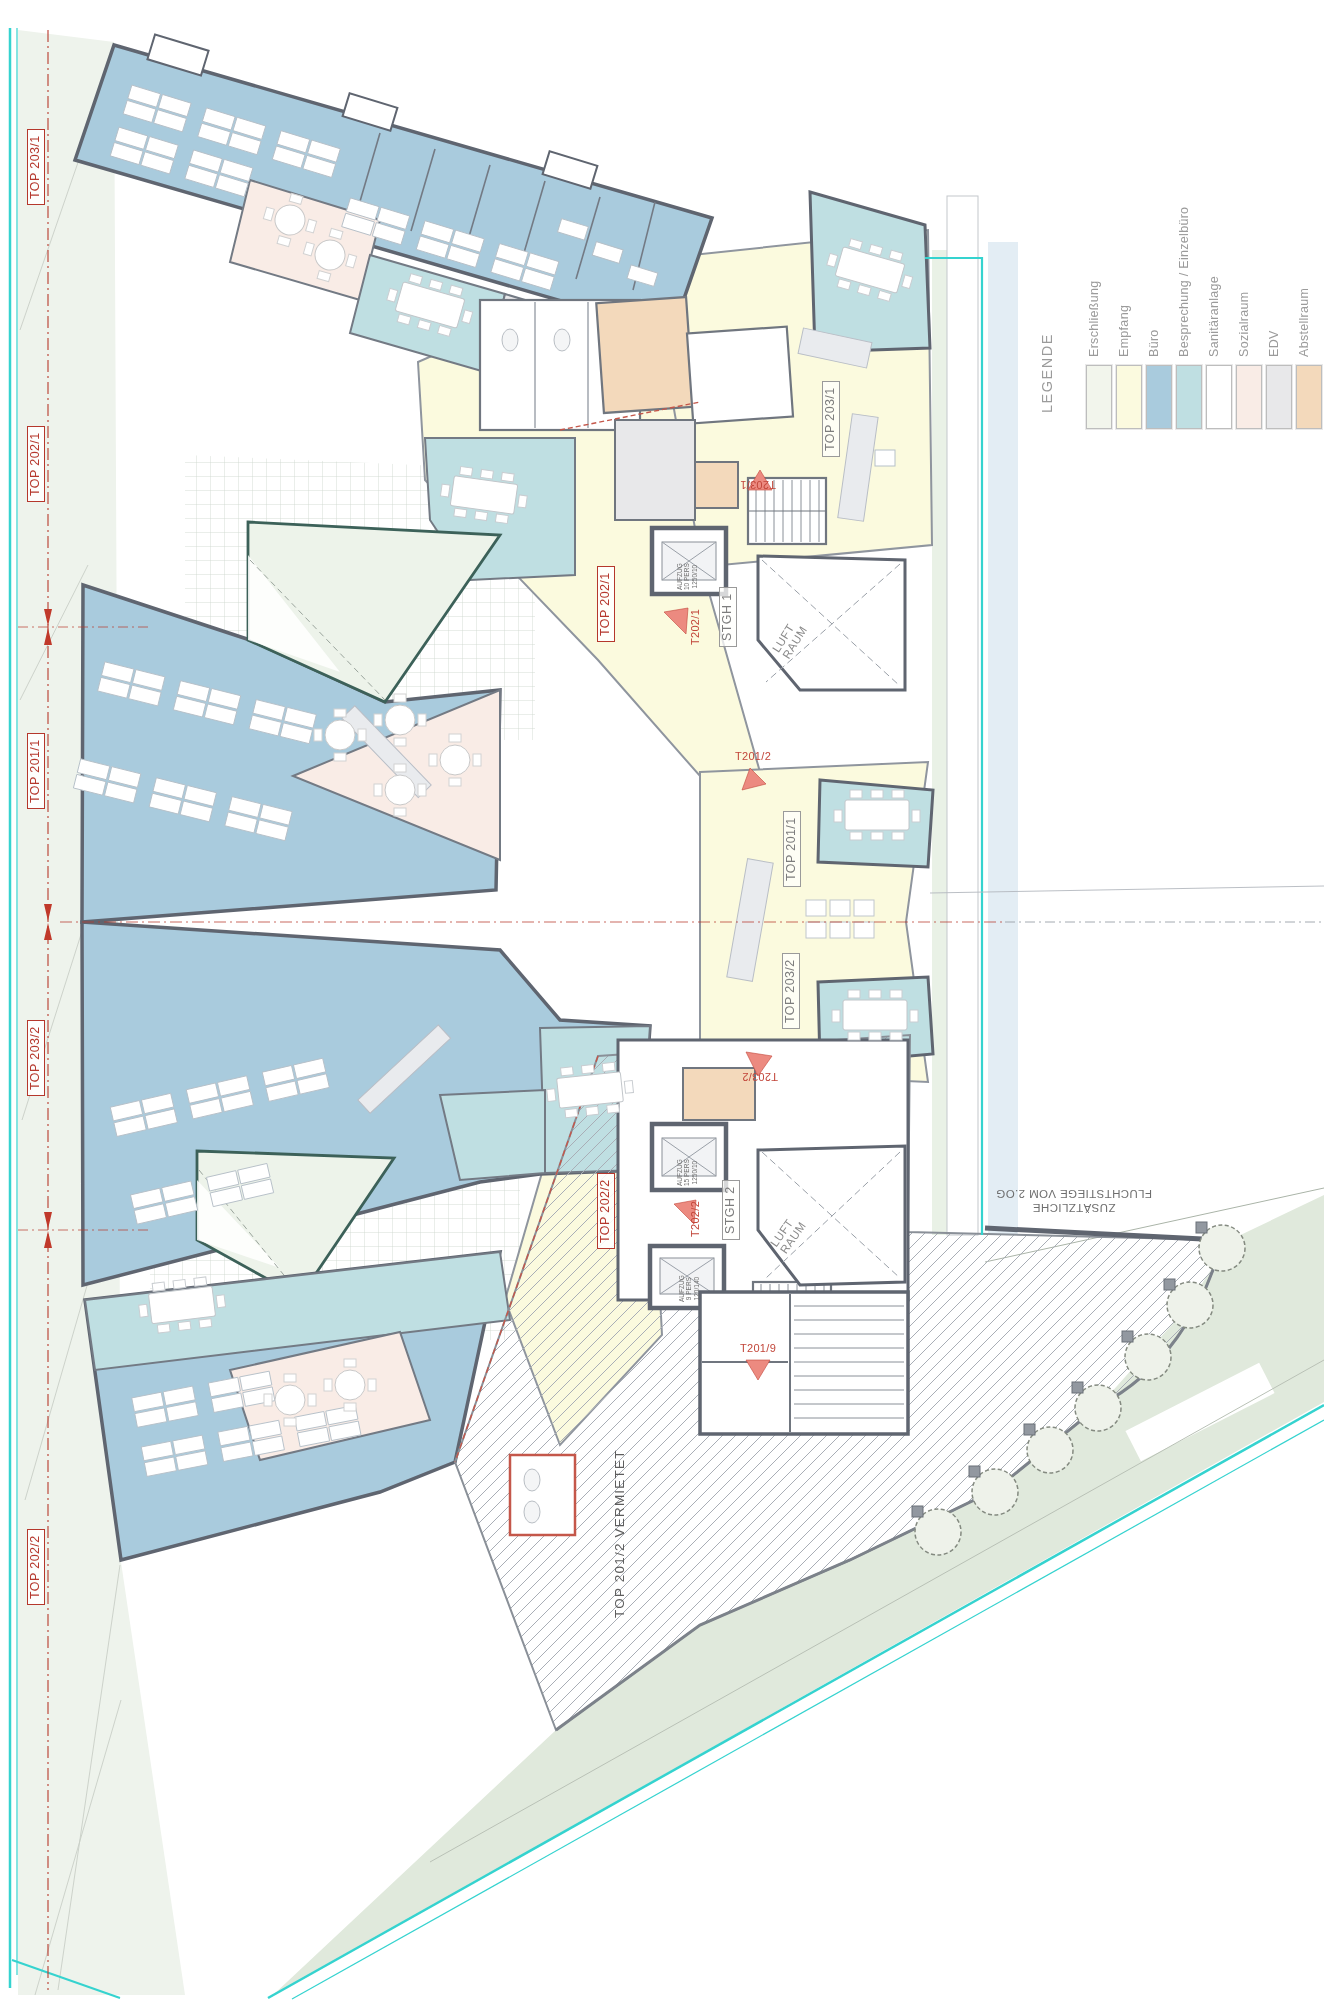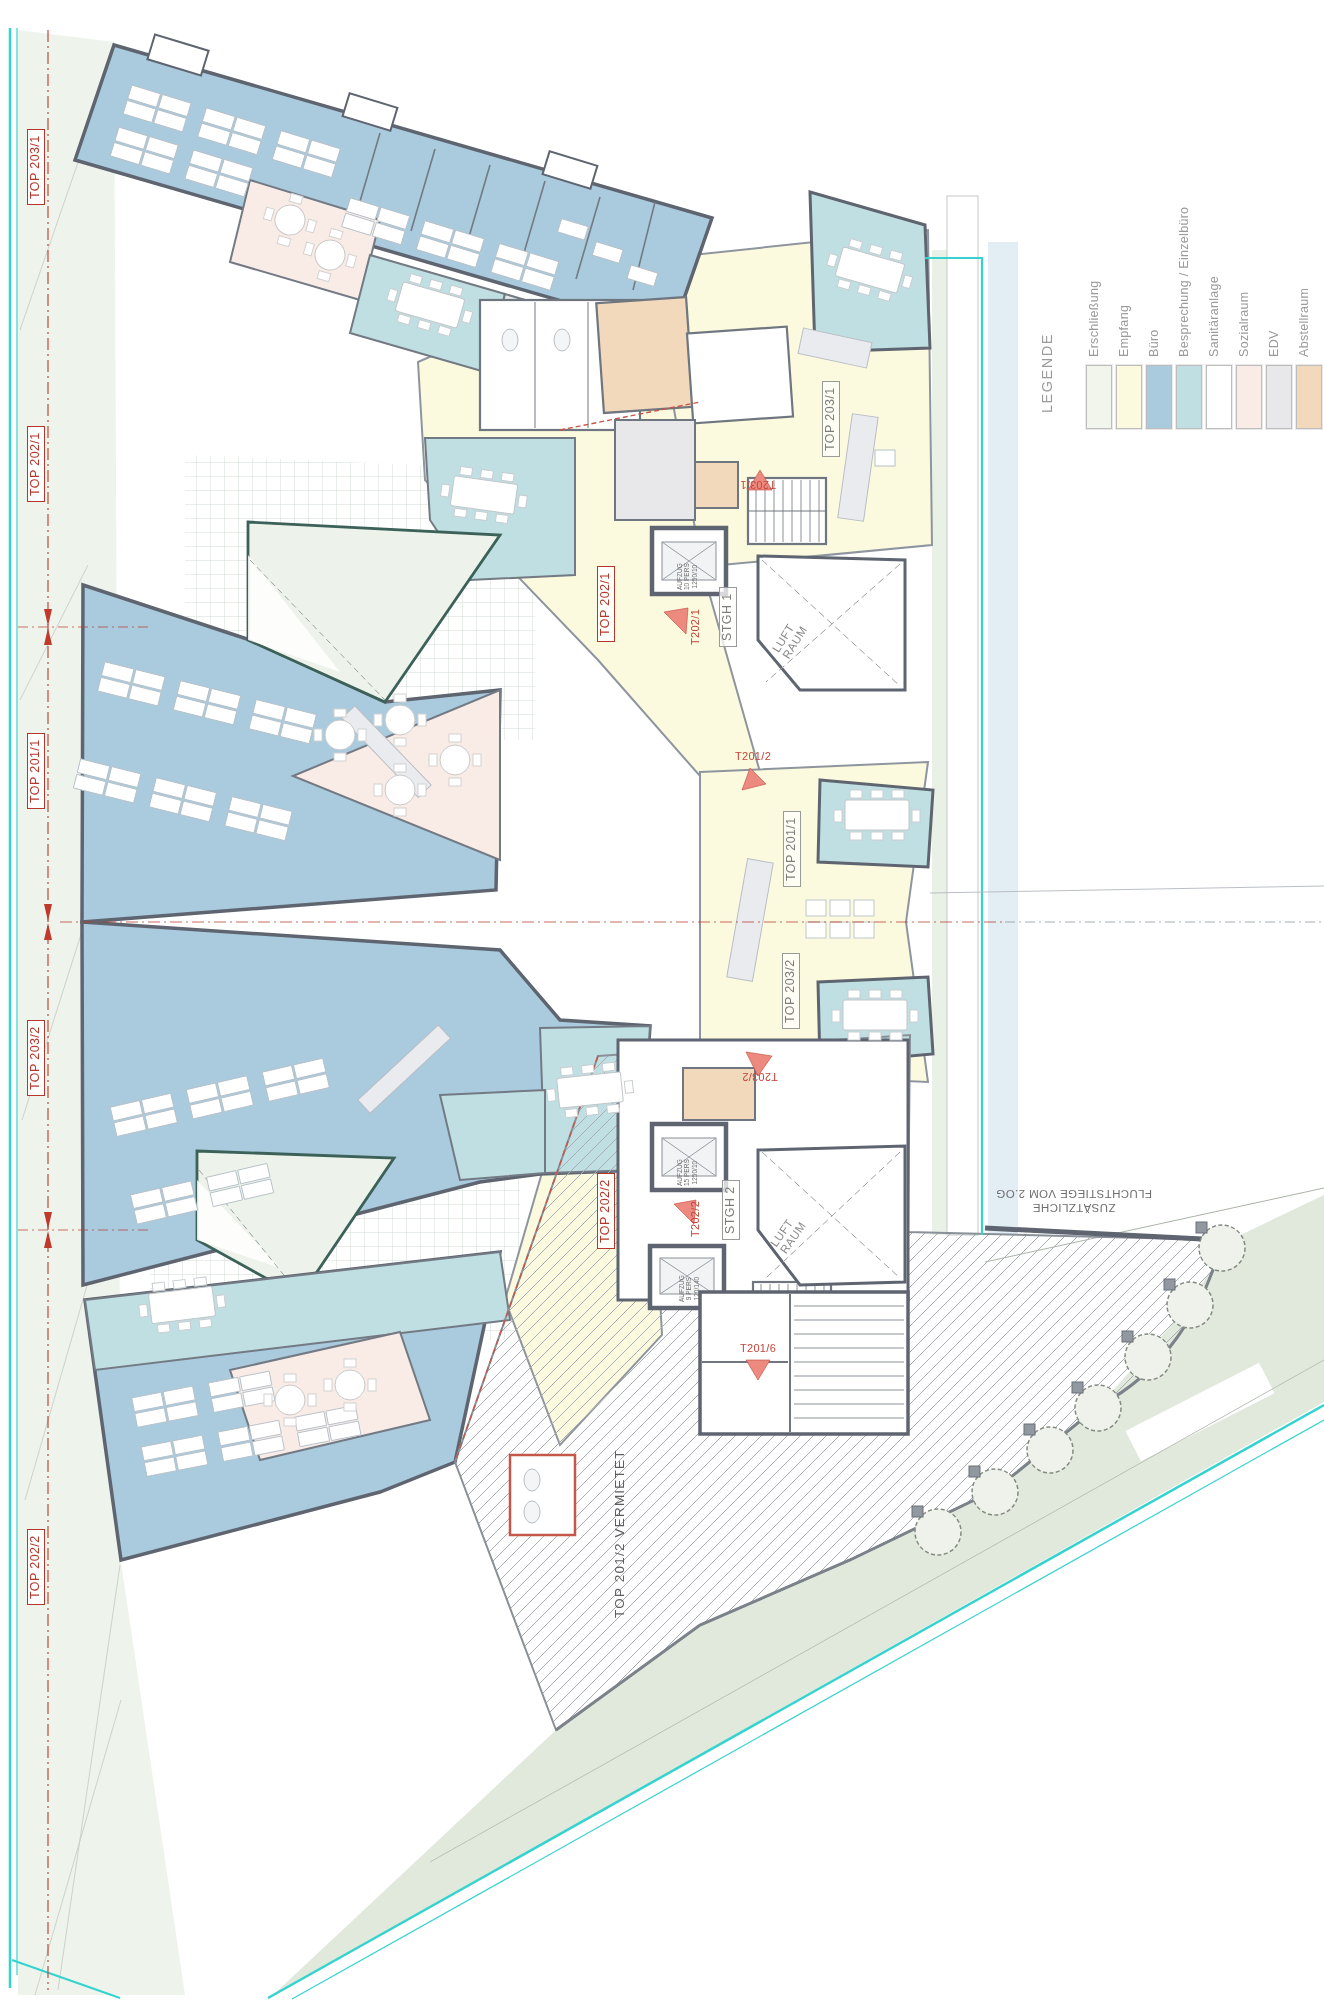--- a/index.html
+++ b/index.html
@@ -413,21 +413,21 @@
 </div>
 <div class="lb r90 tiny" style="left:678px;top:1302px">
   <span>AUFZUG</span><br><span>9 PERS</span><br><span>120/140</span>
 </div>
 
 <div class="lb r180 redtxt" style="left:740px;top:478px">T203/1</div>
 <div class="lb r90 redtxt" style="left:690px;top:645px">T202/1</div>
 <div class="lb redtxt" style="left:735px;top:751px">T201/2</div>
 <div class="lb r180 redtxt" style="left:742px;top:1070px">T203/2</div>
 <div class="lb r90 redtxt" style="left:690px;top:1237px">T202/2</div>
-<div class="lb redtxt" style="left:740px;top:1343px">T201/6</div>
+<div class="lb redtxt" style="left:740px;top:1343px">T201/9</div>
 
 <div class="lb r180 note" style="left:990px;top:1186px;width:168px;text-align:center">
   <span>ZUSÄTZLICHE</span><br>
   <span>FLUCHTSTIEGE VOM 2.OG</span>
 </div>
 
 <div>
   <div class="lb r90 lgd-title" style="left:1040px;top:413px">LEGENDE</div>
 
   <div class="lb r90 lgd-label" style="left:1088px;top:357px">Erschließung</div>

